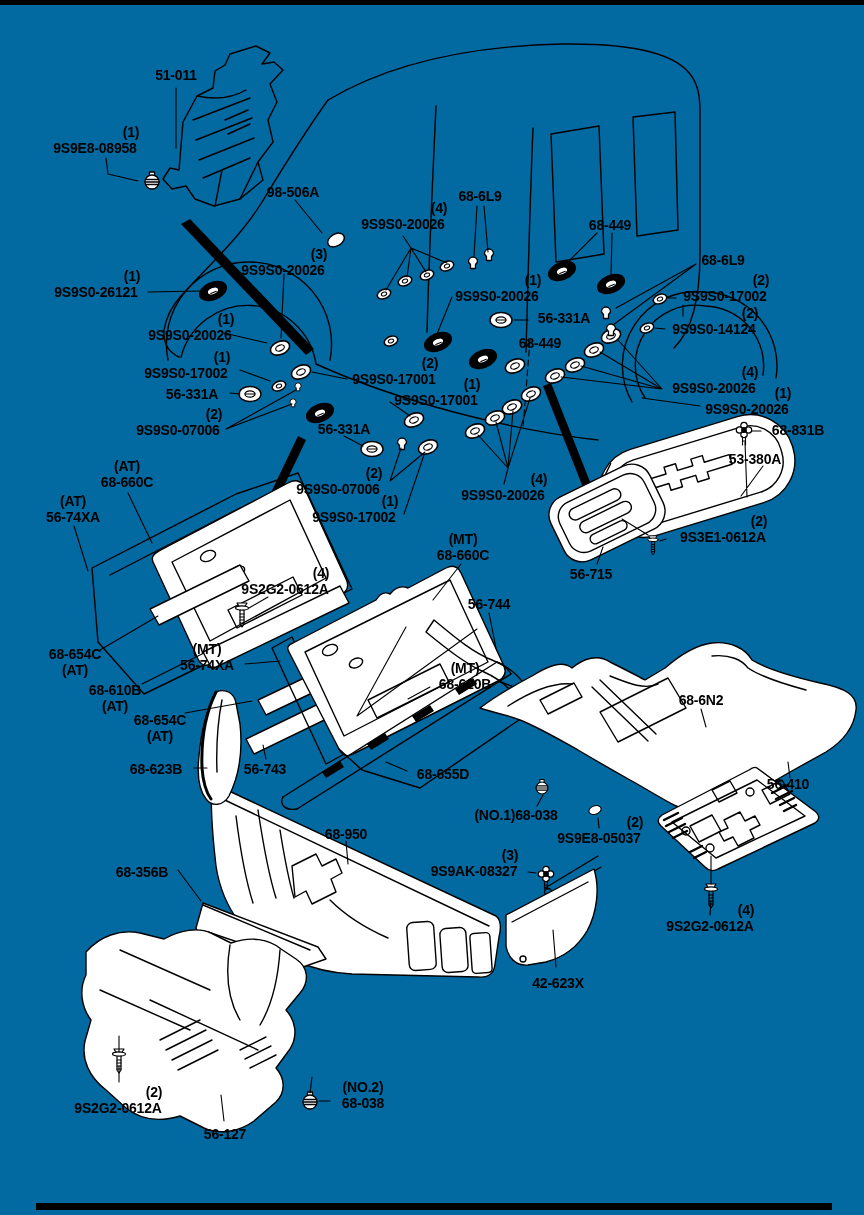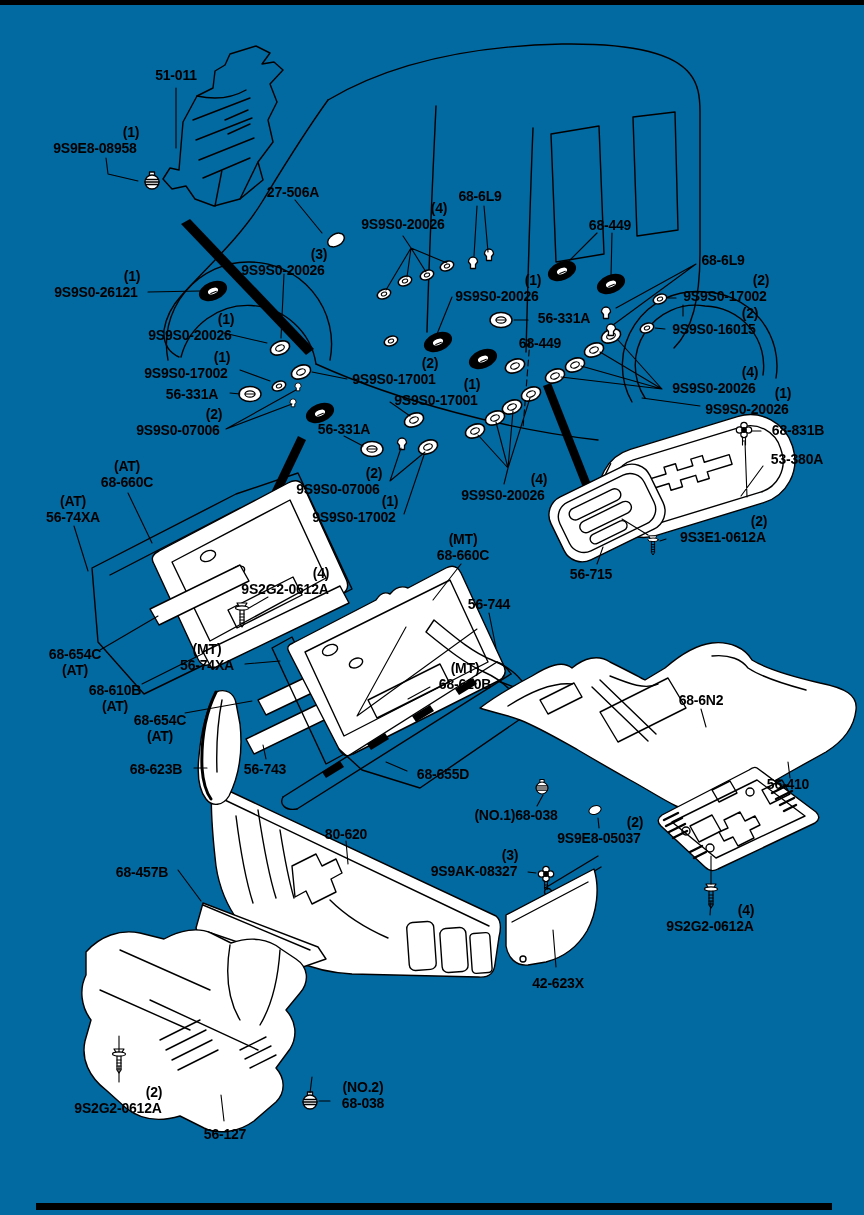--- a/index.html
+++ b/index.html
@@ -297,21 +297,21 @@
 </svg>
 
 <div class="lbl" style="left:176px;top:67px">
       <span class="num">51-011</span>
     </div>
 <div class="lbl qr" style="left:95px;top:124px">
       <span class="qty">(1)</span>
       <span class="num">9S9E8-08958</span>
     </div>
 <div class="lbl" style="left:293px;top:184px">
-      <span class="num">27-506A</span>
+      <span class="num">98-506A</span>
     </div>
 <div class="lbl qr" style="left:403px;top:200px">
       <span class="qty">(4)</span>
       <span class="num">9S9S0-20026</span>
     </div>
 <div class="lbl" style="left:480px;top:188px">
       <span class="num">68-6L9</span>
     </div>
 <div class="lbl" style="left:610px;top:217px">
       <span class="num">68-449</span>
@@ -333,21 +333,21 @@
     </div>
 <div class="lbl qr" style="left:725px;top:272px">
       <span class="qty">(2)</span>
       <span class="num">9S9S0-17002</span>
     </div>
 <div class="lbl" style="left:564px;top:310px">
       <span class="num">56-331A</span>
     </div>
 <div class="lbl qr" style="left:714px;top:305px">
       <span class="qty">(2)</span>
-      <span class="num">9S9S0-16015</span>
+      <span class="num">9S9S0-14124</span>
     </div>
 <div class="lbl qr" style="left:190px;top:311px">
       <span class="qty">(1)</span>
       <span class="num">9S9S0-20026</span>
     </div>
 <div class="lbl" style="left:540px;top:335px">
       <span class="num">68-449</span>
     </div>
 <div class="lbl qr" style="left:186px;top:349px">
       <span class="qty">(1)</span>
@@ -375,21 +375,21 @@
 <div class="lbl qr" style="left:178px;top:406px">
       <span class="qty">(2)</span>
       <span class="num">9S9S0-07006</span>
     </div>
 <div class="lbl" style="left:344px;top:421px">
       <span class="num">56-331A</span>
     </div>
 <div class="lbl" style="left:798px;top:422px">
       <span class="num">68-831B</span>
     </div>
-<div class="lbl" style="left:797px;top:451px">
+<div class="lbl" style="left:755px;top:451px">
       <span class="num">53-380A</span>
     </div>
 <div class="lbl qr" style="left:338px;top:465px">
       <span class="qty">(2)</span>
       <span class="num">9S9S0-07006</span>
     </div>
 <div class="lbl qr" style="left:503px;top:471px">
       <span class="qty">(4)</span>
       <span class="num">9S9S0-20026</span>
     </div>
@@ -457,28 +457,28 @@
     </div>
 <div class="lbl" style="left:443px;top:766px">
       <span class="num">68-655D</span>
     </div>
 <div class="lbl inline" style="left:516px;top:807px"><span class="qty">(NO.1)</span><span class="num">68-038</span></div>
 <div class="lbl qr" style="left:599px;top:814px">
       <span class="qty">(2)</span>
       <span class="num">9S9E8-05037</span>
     </div>
 <div class="lbl" style="left:346px;top:826px">
-      <span class="num">80-620</span>
+      <span class="num">68-950</span>
     </div>
 <div class="lbl qr" style="left:474px;top:847px">
       <span class="qty">(3)</span>
       <span class="num">9S9AK-08327</span>
     </div>
 <div class="lbl" style="left:142px;top:864px">
-      <span class="num">68-457B</span>
+      <span class="num">68-356B</span>
     </div>
 <div class="lbl qr" style="left:710px;top:902px">
       <span class="qty">(4)</span>
       <span class="num">9S2G2-0612A</span>
     </div>
 <div class="lbl" style="left:558px;top:975px">
       <span class="num">42-623X</span>
     </div>
 <div class="lbl qr" style="left:118px;top:1084px">
       <span class="qty">(2)</span>

